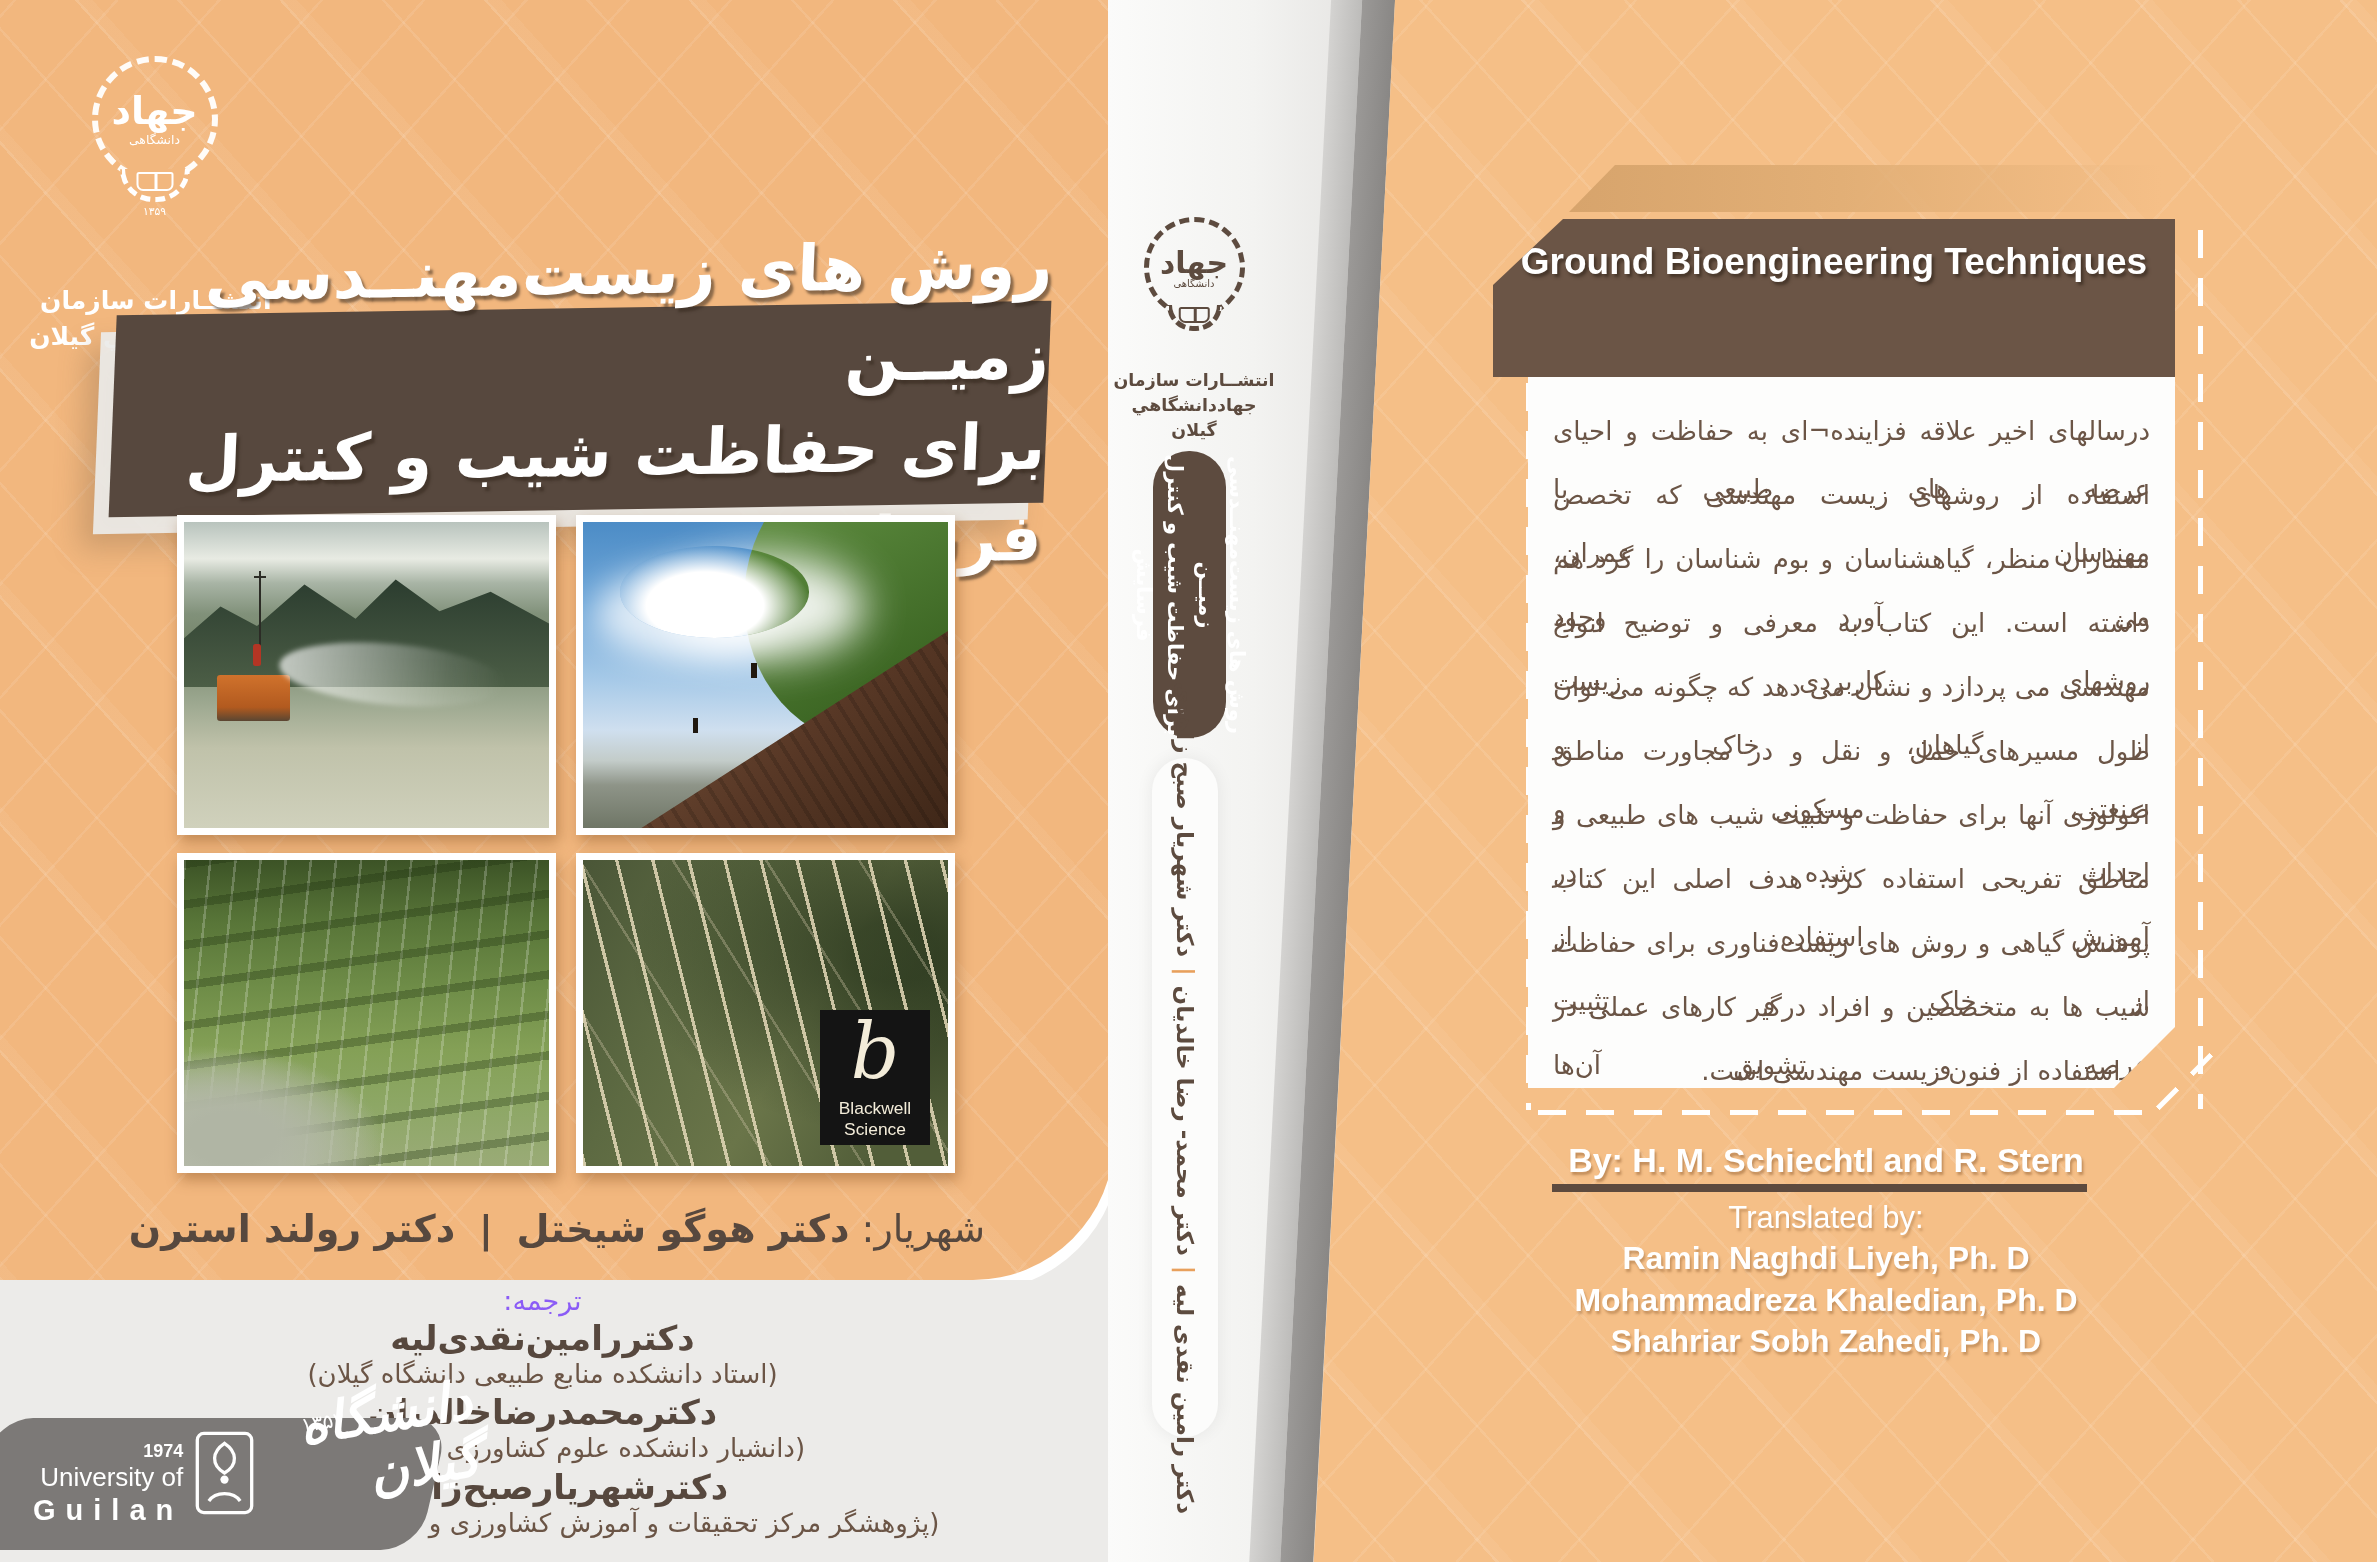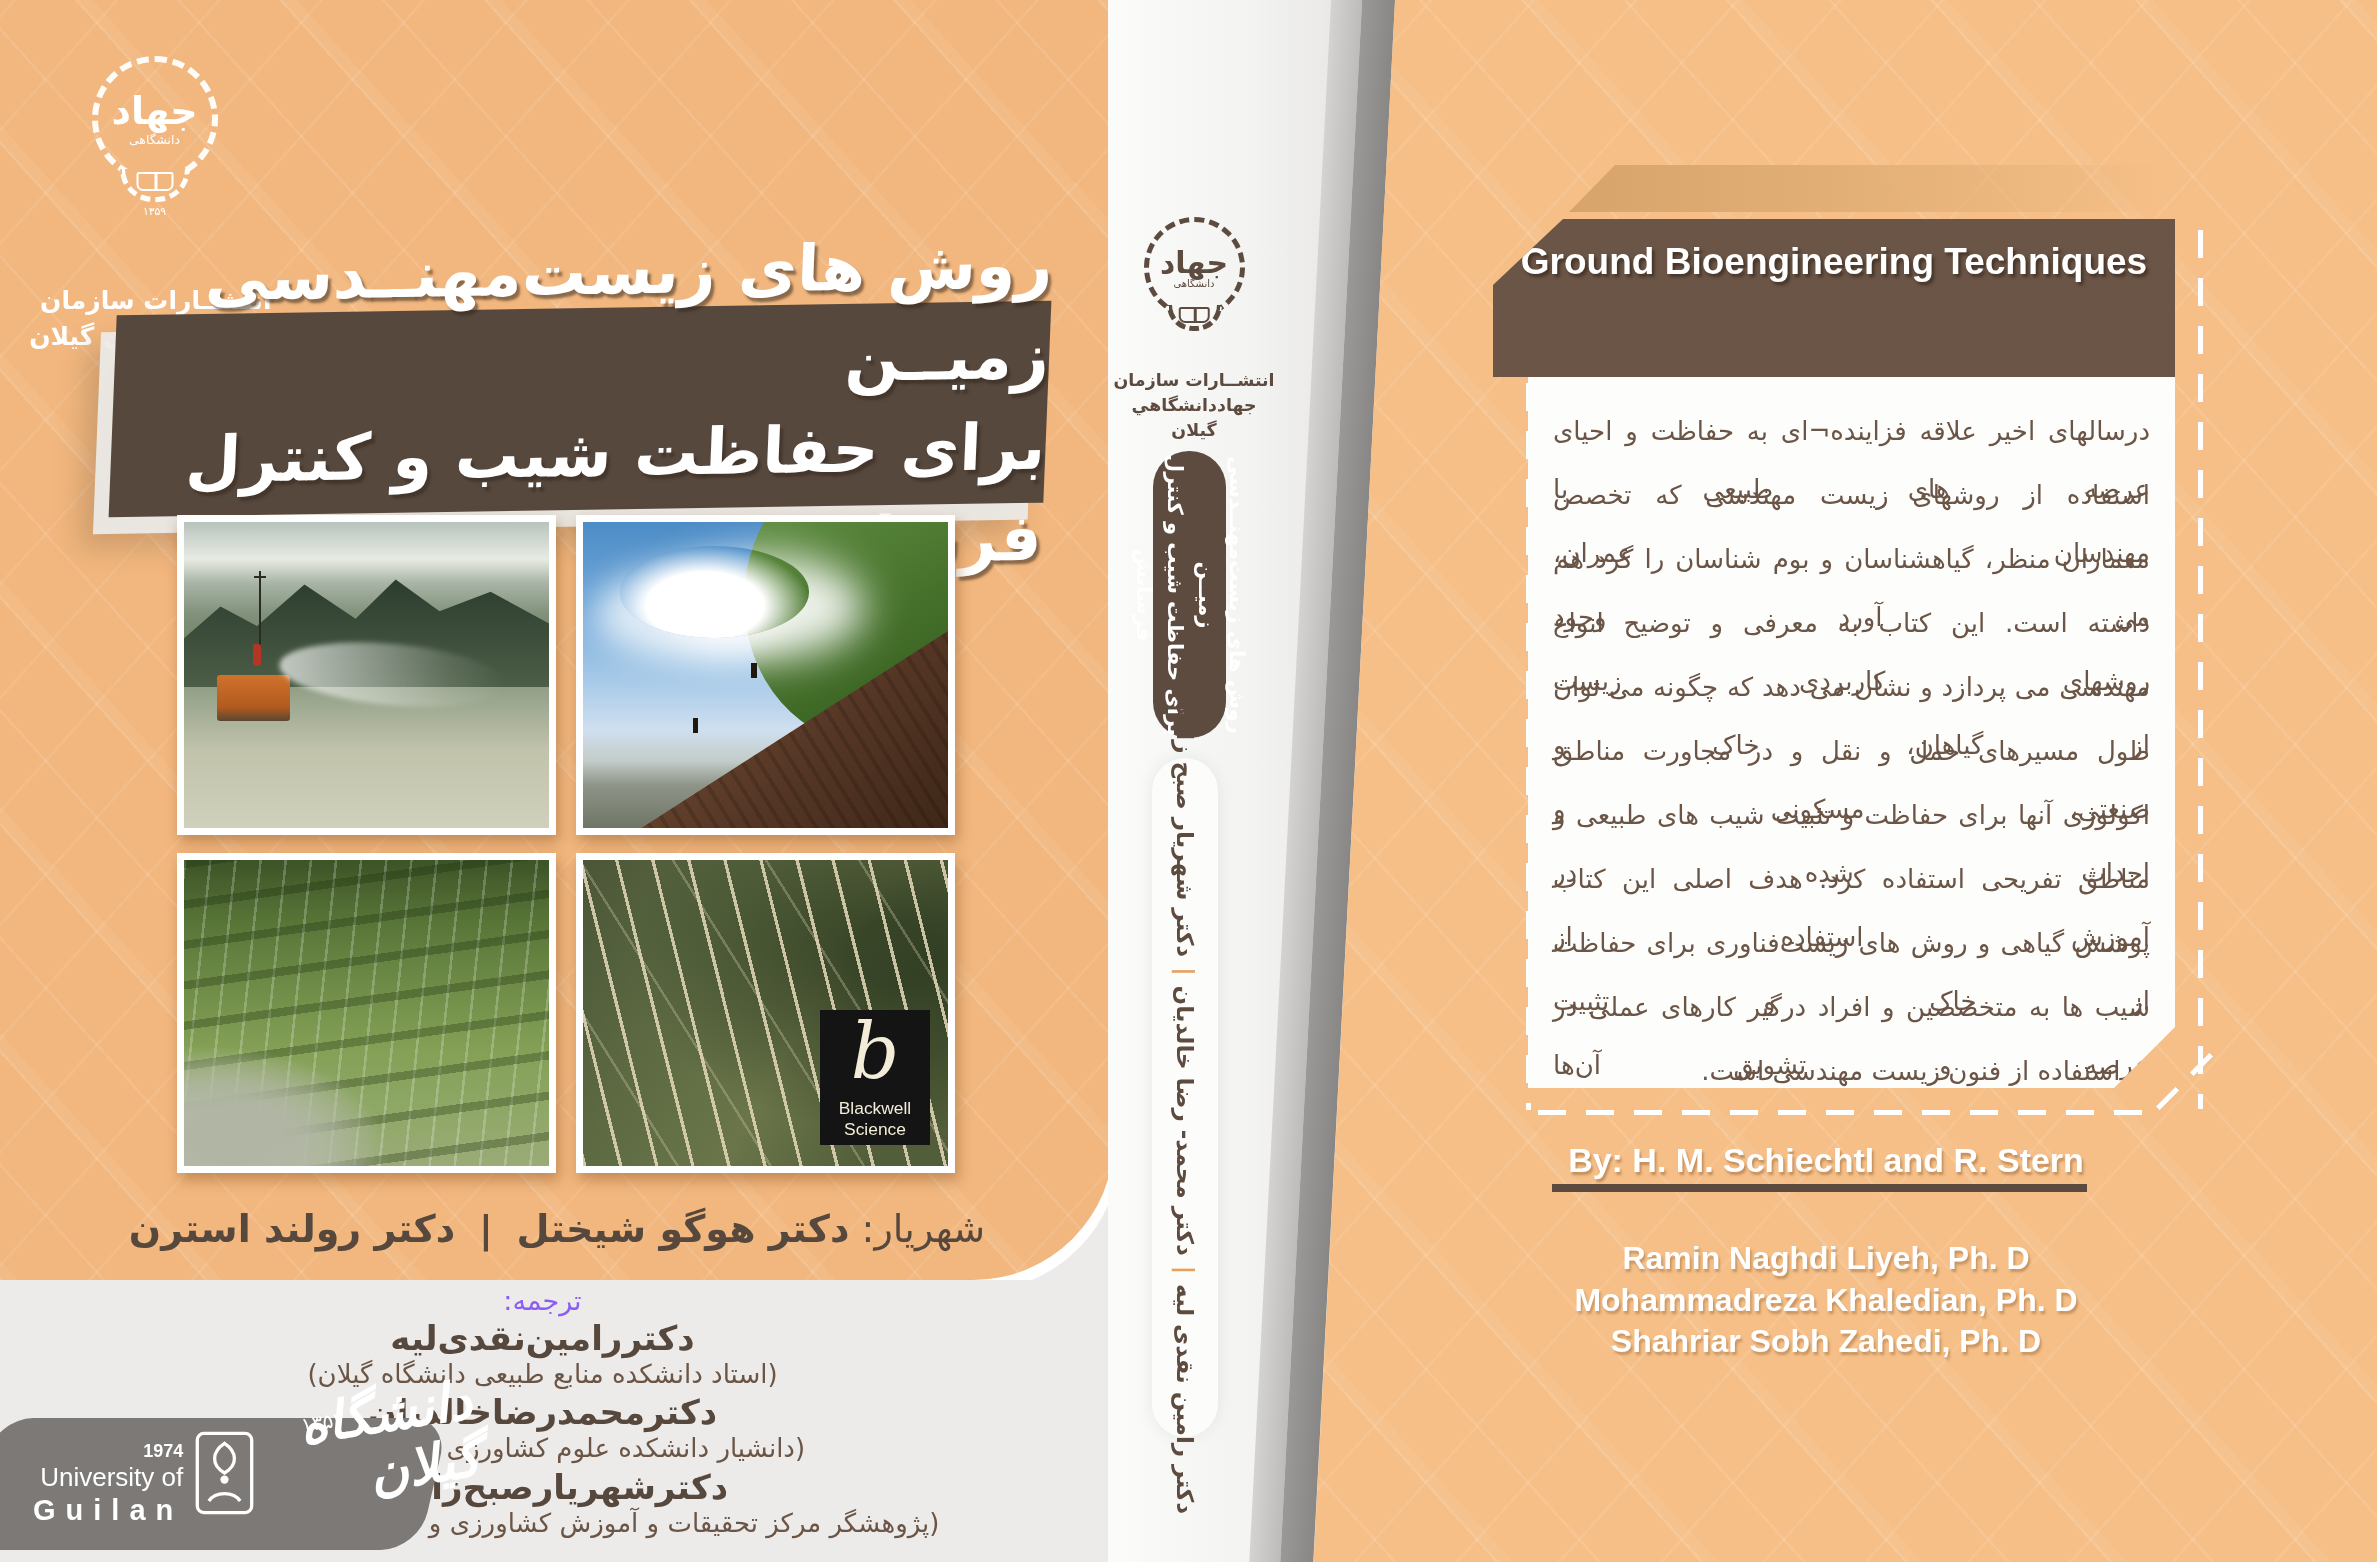--- a/index.html
+++ b/index.html
@@ -347,18 +347,19 @@
     <div class="pline">طول مسیرهای حمل و نقل و در مجاورت مناطق صنعتی، مسکونی و</div>
     <div class="pline">اکولوژی آنها برای حفاظت و تثبیت شیب های طبیعی و احداث شده در</div>
     <div class="pline">مناطق تفریحی استفاده کرد. هدف اصلی این کتاب آموزش استفاده از</div>
     <div class="pline">پوشش گیاهی و روش های زیست‌فناوری برای حفاظت از خاک و تثبیت</div>
     <div class="pline">شیب ها به متخصصین و افراد درگیر کارهای عملی در عرصه و تشویق آن‌ها</div>
     <div class="pline plast">به استفاده از فنون زیست مهندسی است.</div>
   </div>
 
   <div class="by" data-name="by-line">By: H. M. Schiechtl and R. Stern</div>
   <div class="rule" data-name="divider-rule"></div>
+  <div class="tr-en-label" data-name="translated-by-label">Translated by:</div>
   <div class="tr-en n1" data-name="translator-en">Ramin Naghdi Liyeh, Ph. D</div>
   <div class="tr-en n2" data-name="translator-en">Mohammadreza Khaledian, Ph. D</div>
   <div class="tr-en n3" data-name="translator-en">Shahriar Sobh Zahedi, Ph. D</div>
 
 </div>
 
 
 </body></html>

